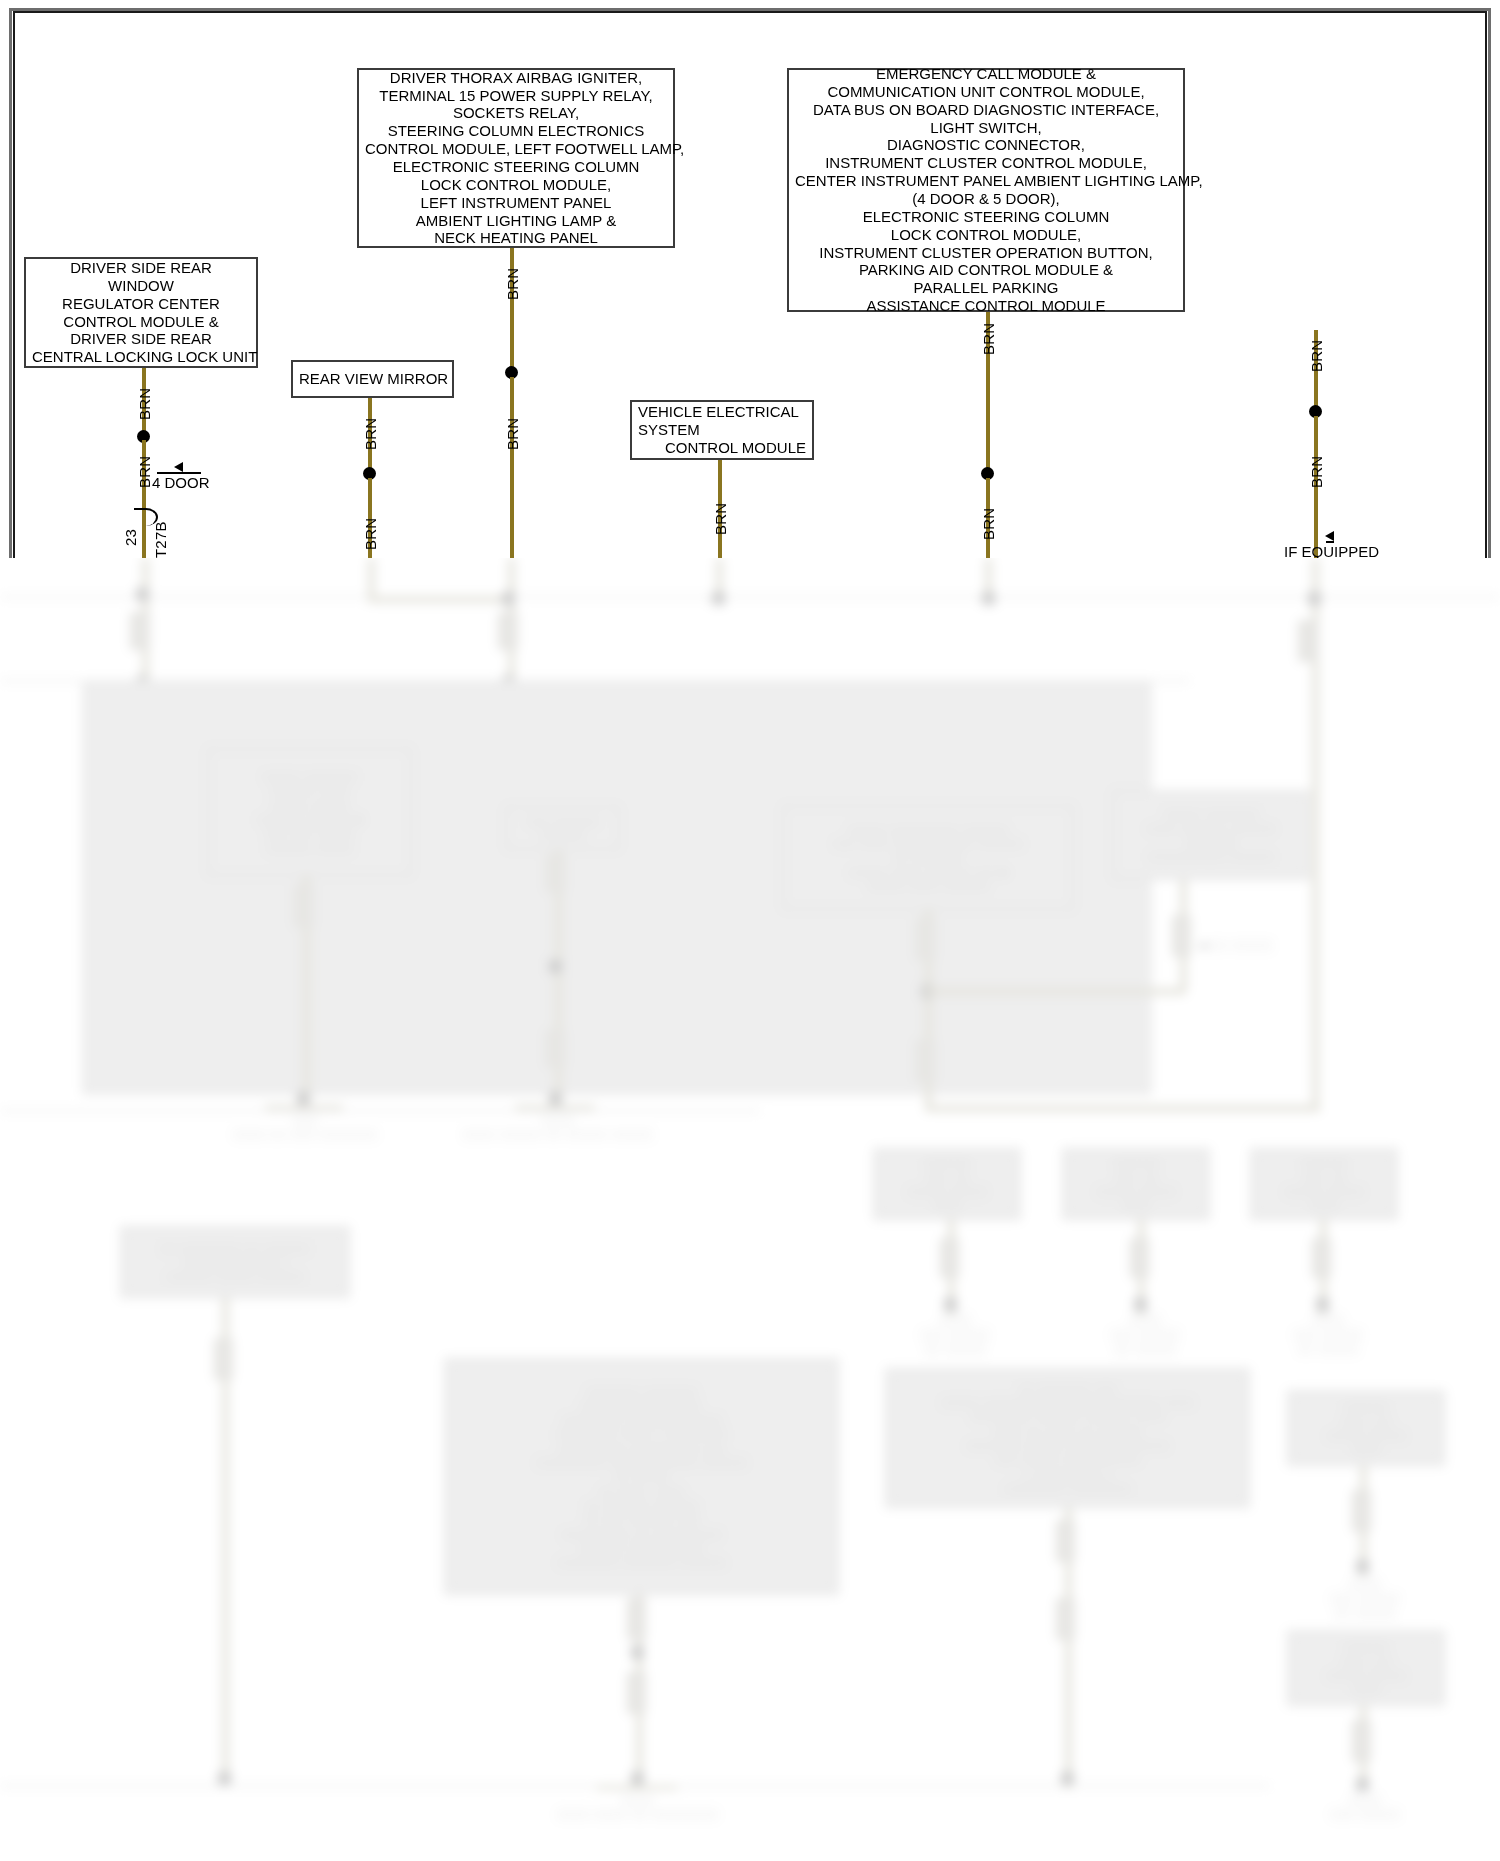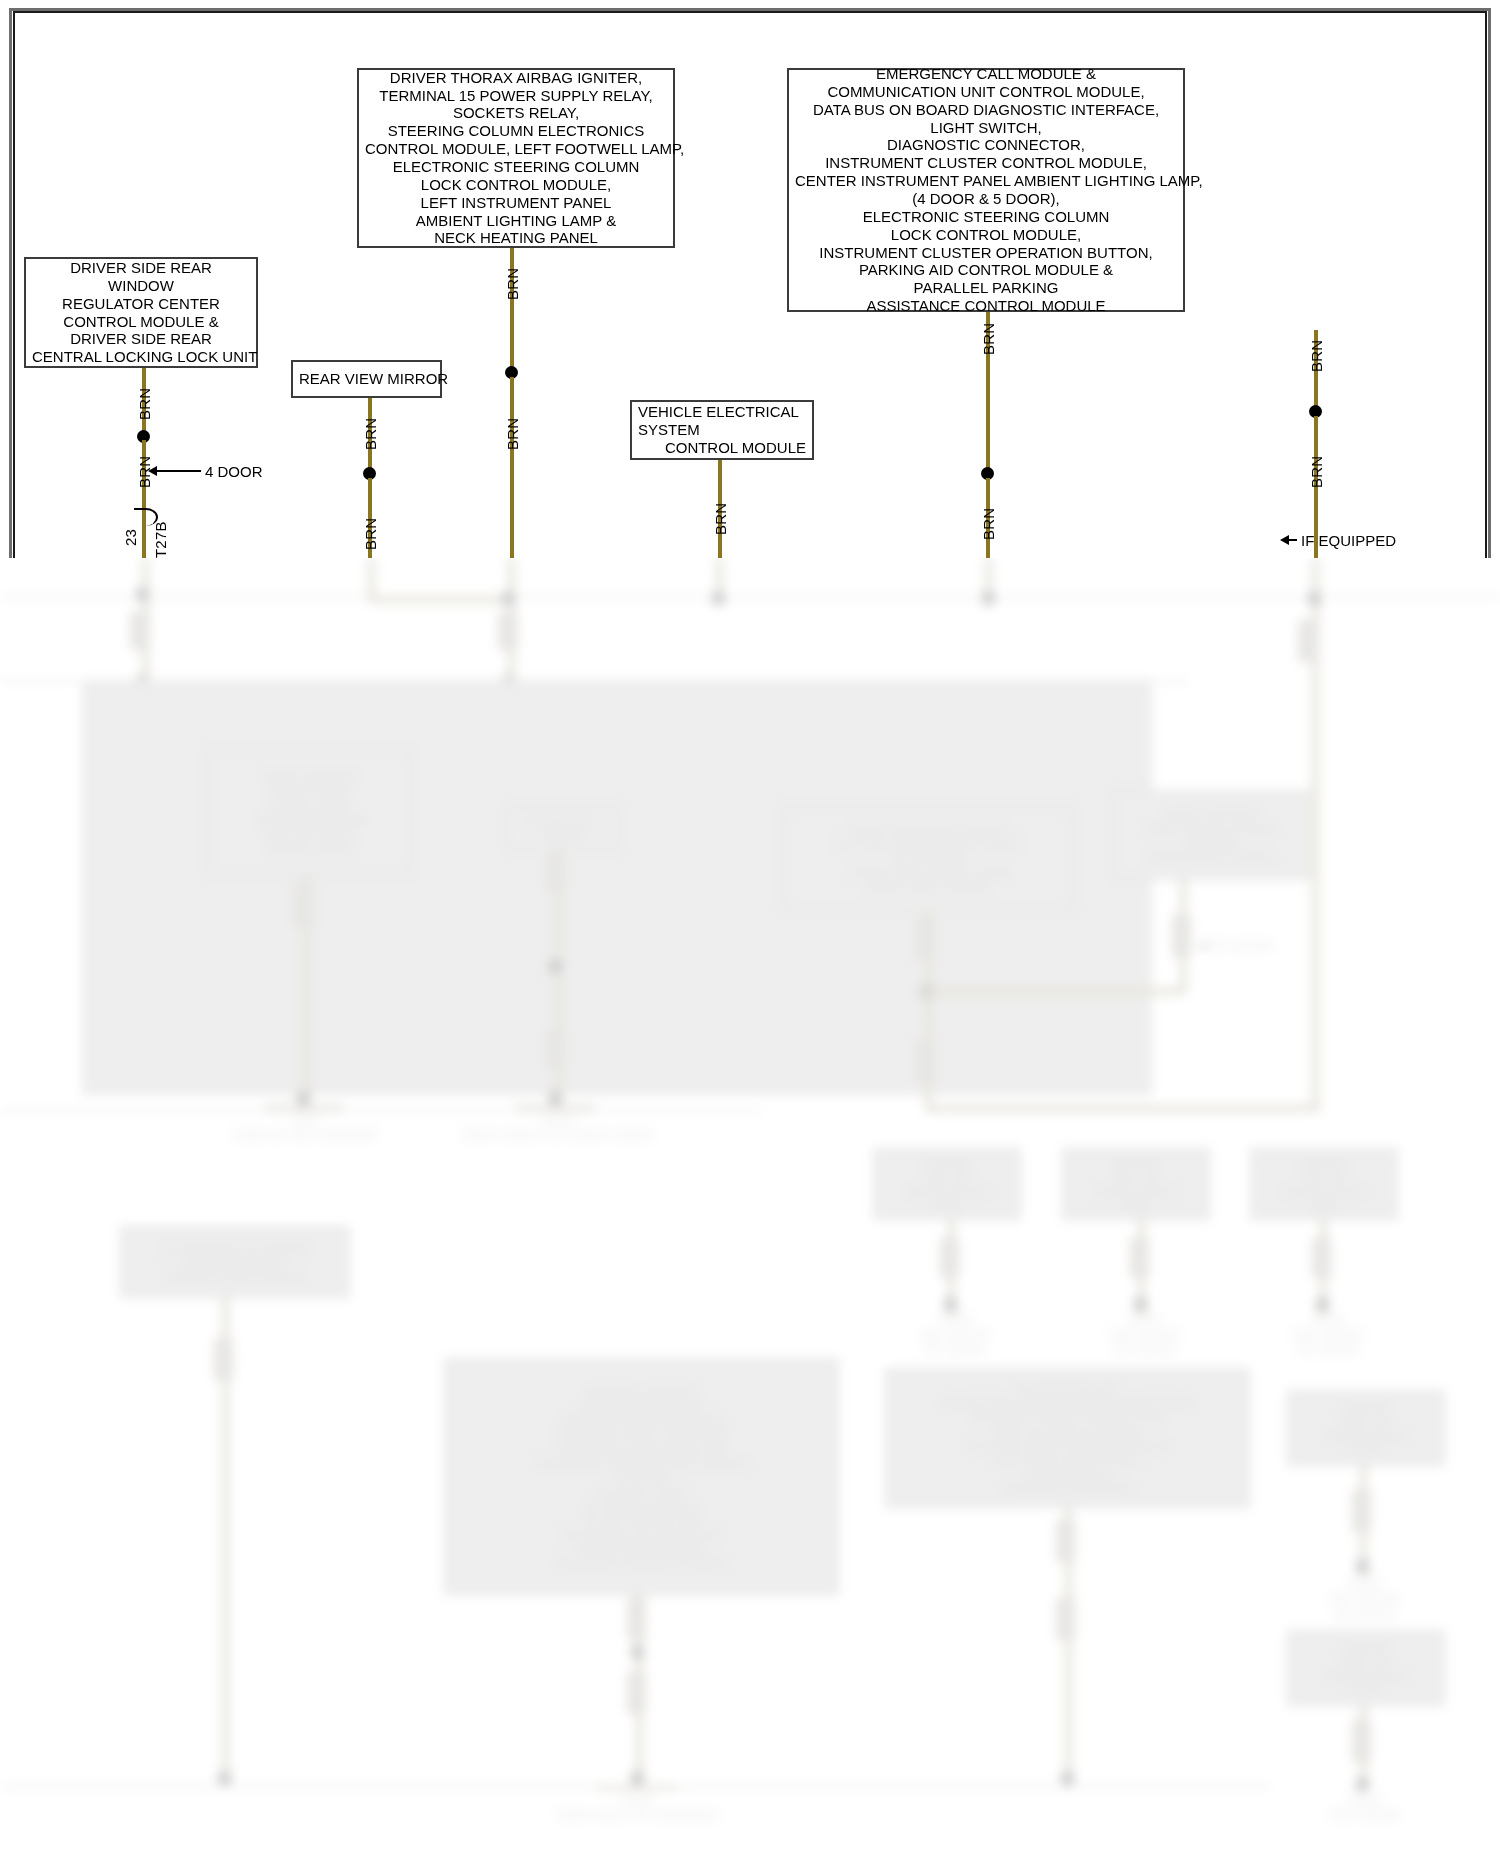--- a/index.html
+++ b/index.html
@@ -132,20 +132,21 @@
 
   
   .annot {
     position: absolute;
     display: flex;
     align-items: center;
     height: 18px;
     font-size: 15px;
     color: #000;
     white-space: nowrap;
+    flex-direction: column;
   }
   .annot .ahead {
     width: 0; height: 0;
     border-top: 5px solid transparent;
     border-bottom: 5px solid transparent;
     border-right: 9px solid #000;
     flex: 0 0 auto;
   }
   .annot .ashaft {
     height: 2px;
@@ -411,21 +412,21 @@
         <span class="ln">DRIVER SIDE REAR</span>
         <span class="ln">WINDOW</span>
         <span class="ln">REGULATOR CENTER</span>
         <span class="ln">CONTROL MODULE &amp;</span>
         <span class="ln">DRIVER SIDE REAR</span>
         <span class="ln">CENTRAL LOCKING LOCK UNIT</span>
       </div>
     </div>
 
 
-    <div class="cbox" style="left:291px;top:360px;width:151px;height:38px;font-size:15px;">
+    <div class="cbox" style="left:291px;top:360px;width:163px;height:38px;font-size:15px;">
       <div class="lines">
         <span class="ln">REAR VIEW MIRROR</span>
       </div>
     </div>
 
     <div class="cbox" style="left:630px;top:400px;width:184px;height:60px;font-size:15px;">
       <div class="lines">
         <span class="ln l">VEHICLE ELECTRICAL</span>
         <span class="ln l">SYSTEM</span>
         <span class="ln r">CONTROL MODULE</span>

